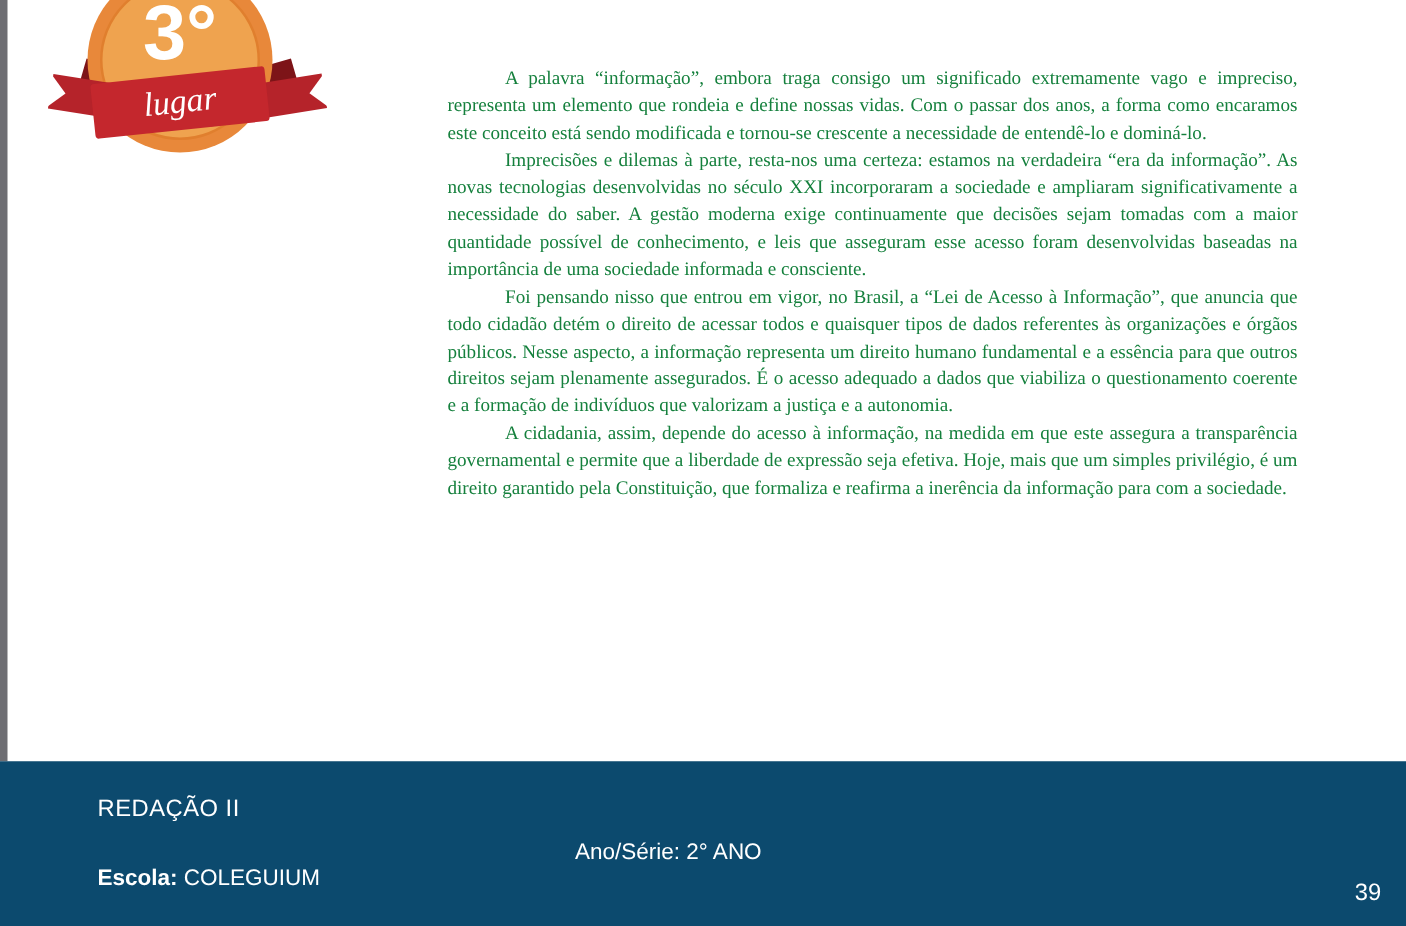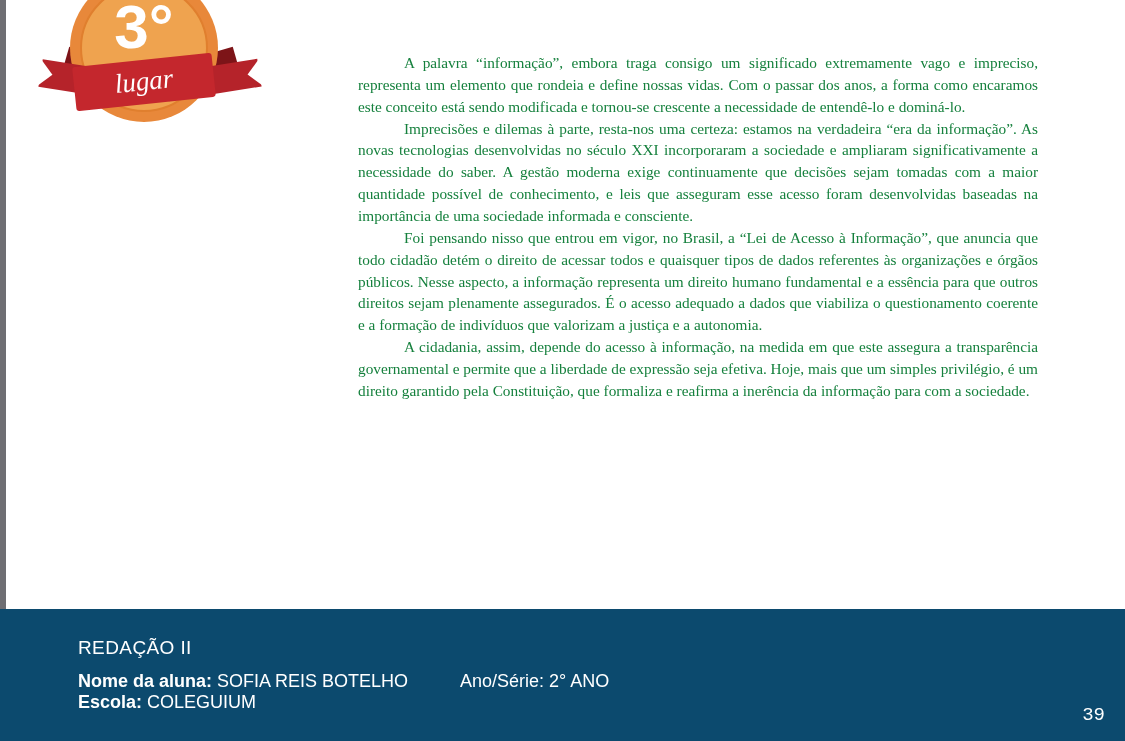--- a/index.html
+++ b/index.html
@@ -201,21 +201,21 @@
   }
   .f-label { font-weight: bold; }
   .r1-left  { left: 78px;  top: 62px; }
   .r2-left  { left: 78px;  top: 83px; }
   .r1-right { left: 460px; top: 62px; text-align: right; }
   .r2-right { left: 460px; top: 83px; }
   .page-number {
     position: absolute;
     right: 20px;
     top: 95px;
-    font-family: Liberation Mono, monospace;
+    font-family: Liberation Sans, sans-serif;
     font-size: 19px;
     color: #ffffff;
   }
 </style>
 </head>
 <body>
 
 <div class="edge-stripe"></div>
 
 <div class="badge-area">
@@ -234,24 +234,20 @@
 <div class="essay">
   <p>A palavra “informação”, embora traga consigo um significado extremamente vago e impreciso, representa um elemento que rondeia e define nossas vidas. Com o passar dos anos, a forma como encaramos este conceito está sendo modificada e tornou-se crescente a necessidade de entendê-lo e dominá-lo.</p>
   <p>Imprecisões e dilemas à parte, resta-nos uma certeza: estamos na verdadeira “era da informação”. As novas tecnologias desenvolvidas no século XXI incorporaram a sociedade e ampliaram significativamente a necessidade do saber. A gestão moderna exige continuamente que decisões sejam tomadas com a maior quantidade possível de conhecimento, e leis que asseguram esse acesso foram desenvolvidas baseadas na importância de uma sociedade informada e consciente.</p>
   <p>Foi pensando nisso que entrou em vigor, no Brasil, a “Lei de Acesso à Informação”, que anuncia que todo cidadão detém o direito de acessar todos e quaisquer tipos de dados referentes às organizações e órgãos públicos. Nesse aspecto, a informação representa um direito humano fundamental e a essência para que outros direitos sejam plenamente assegurados. É o acesso adequado a dados que viabiliza o questionamento coerente e a formação de indivíduos que valorizam a justiça e a autonomia.</p>
   <p>A cidadania, assim, depende do acesso à informação, na medida em que este assegura a transparência governamental e permite que a liberdade de expressão seja efetiva. Hoje, mais que um simples privilégio, é um direito garantido pela Constituição, que formaliza e reafirma a inerência da informação para com a sociedade.</p>
 </div>
 
 <div class="footer">
   <div class="footer-title">REDAÇÃO II</div>
 
-  <div class="f-row r1-left">
-    <span class="f-label">Nome da aluna:</span>
-    <span>SOFIA REIS BOTELHO</span>
-  </div>
 
   <div class="f-row r2-left">
     <span class="f-label">Escola:</span>
     <span>COLEGUIUM</span>
   </div>
 
   <div class="f-row r1-right">
     <span>Ano/Série:</span>
     <span>2° ANO</span>
   </div>

